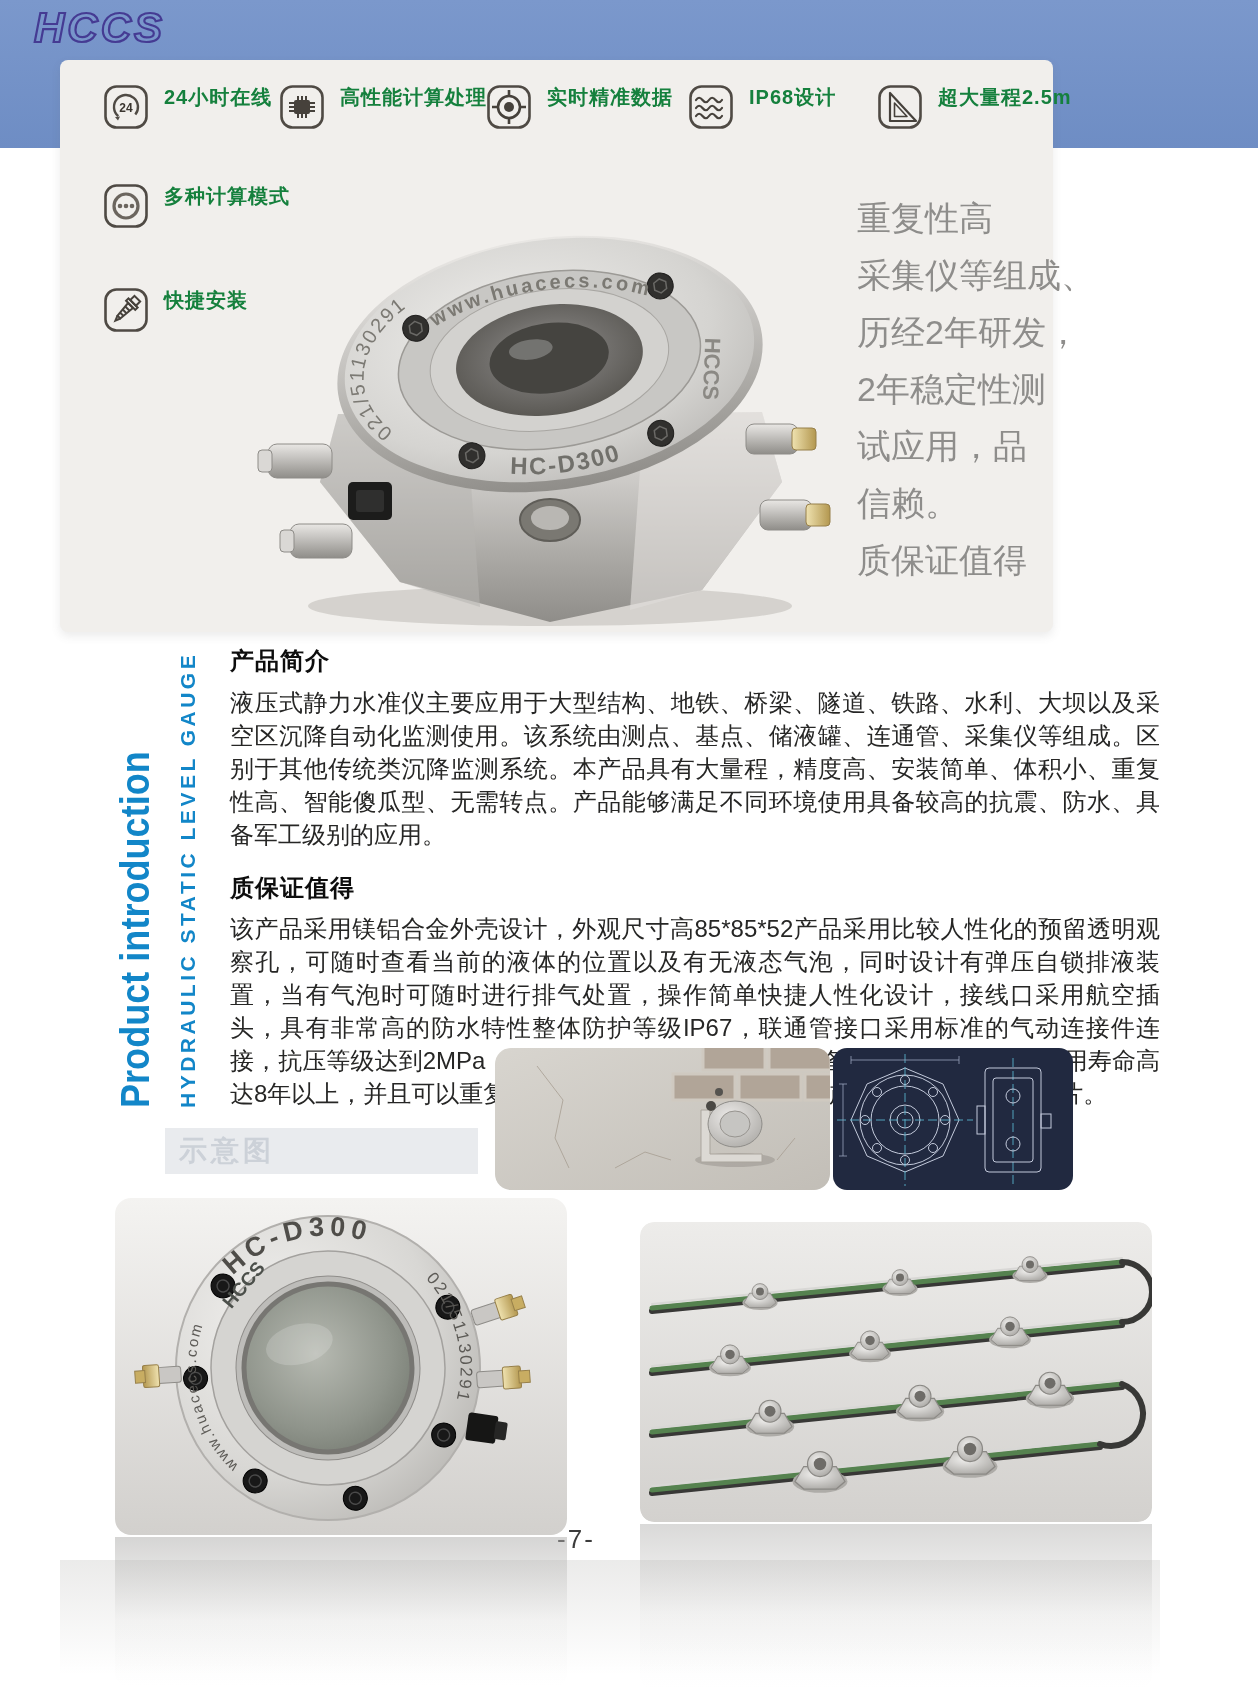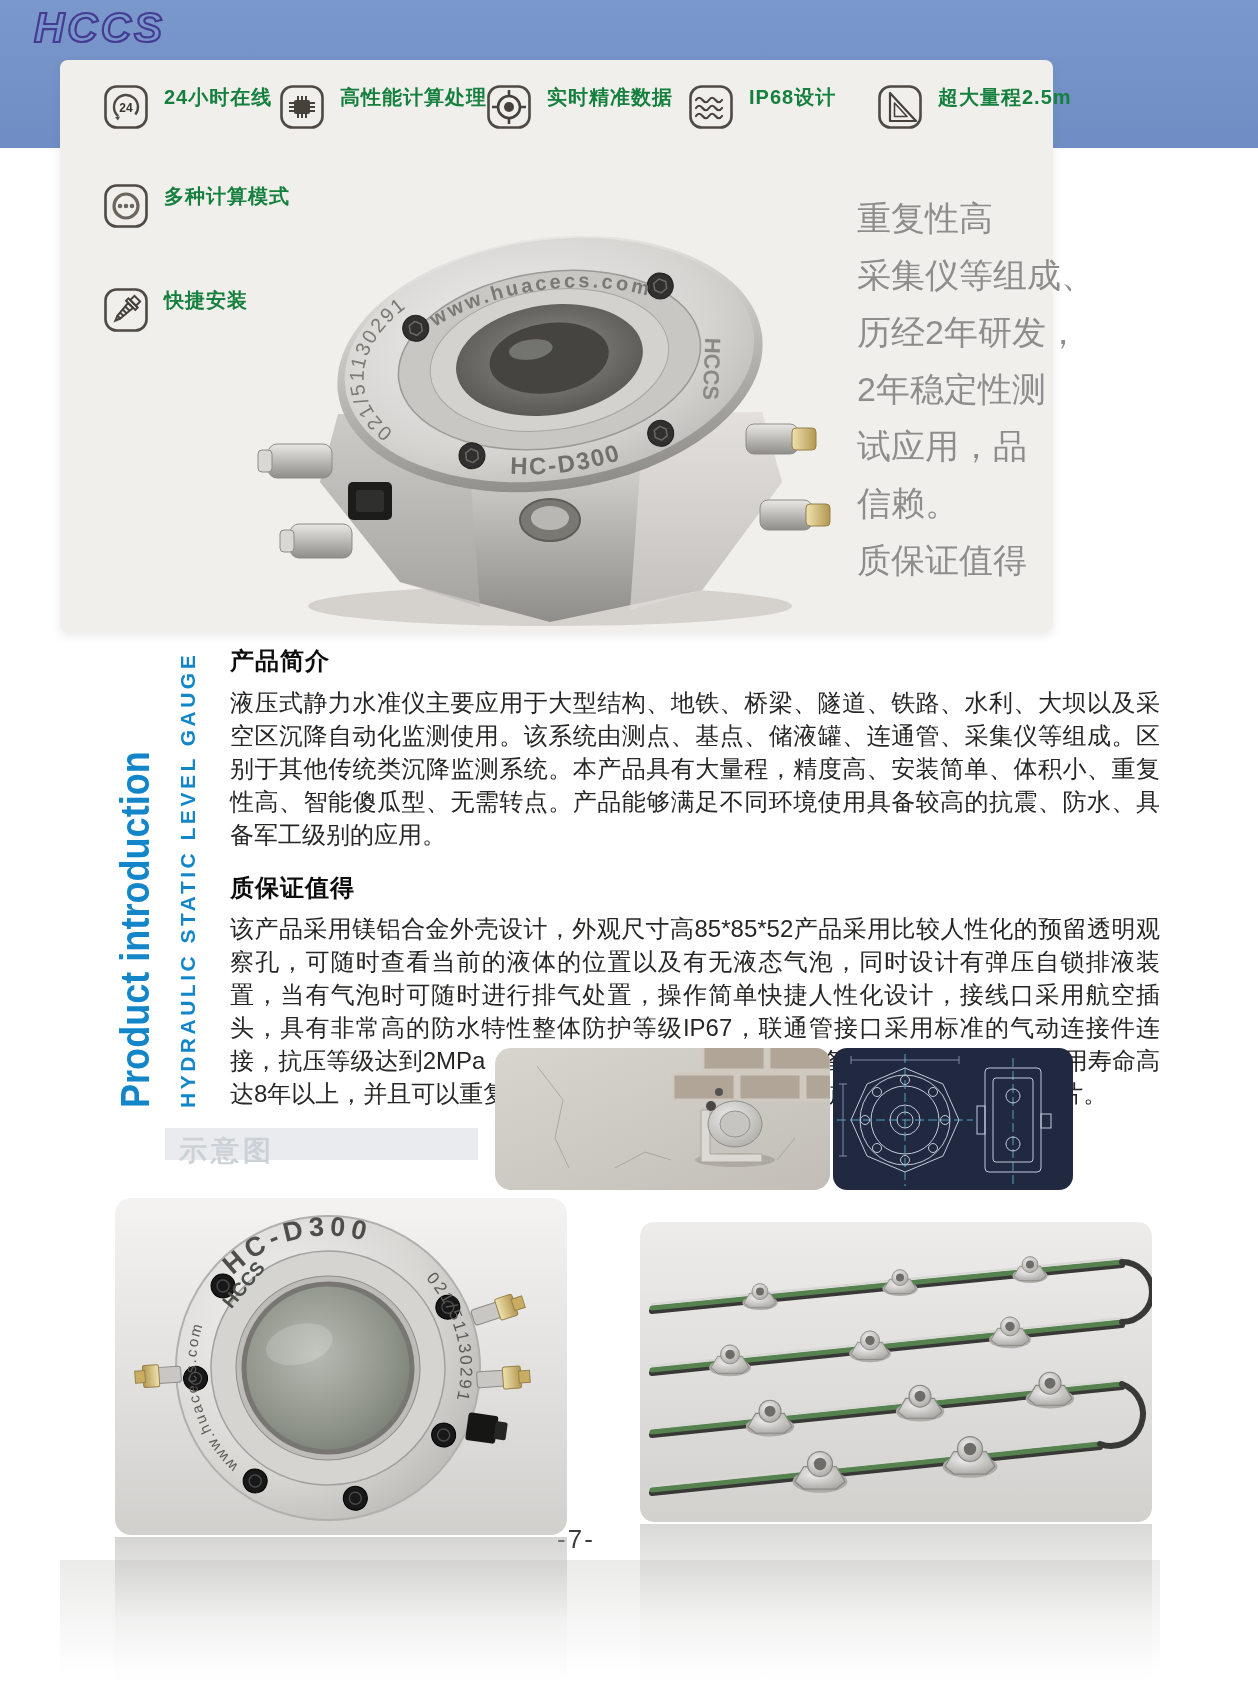--- a/index.html
+++ b/index.html
@@ -26,21 +26,21 @@
   
   .vtitle{transform-origin:0 0;white-space:nowrap;color:#1286c8;font-weight:bold;}
   .vtitle-main{left:112px;top:1108px;font-size:41px;transform:rotate(-90deg) scaleX(.88);letter-spacing:0;}
   .vtitle-sub{left:176px;top:1108px;font-size:21px;transform:rotate(-90deg);letter-spacing:3.5px;}
 
   
   .sec-heading{font-size:24px;font-weight:bold;color:#0d0d0d;letter-spacing:1px;}
   .sec-body{width:930px;font-size:24px;line-height:33px;color:#262625;text-align:justify;}
 
   
-  .diagram-band{left:165px;top:1128px;width:313px;height:32px;background:#e9ebee;}
+  .diagram-band{left:165px;top:1128px;width:313px;height:46px;background:#e9ebee;}
   .diagram-label{font-size:28px;font-weight:bold;color:#ccd1d8;line-height:46px;padding-left:14px;letter-spacing:4px;}
 
   
   .photo{border-radius:14px;overflow:hidden;}
   .refl{pointer-events:none;}
   .page-number{left:540px;top:1524px;width:72px;text-align:center;
     font-size:26px;color:#3c3c3c;letter-spacing:2px;}
   svg{display:block;}
 </style>
 </head>

